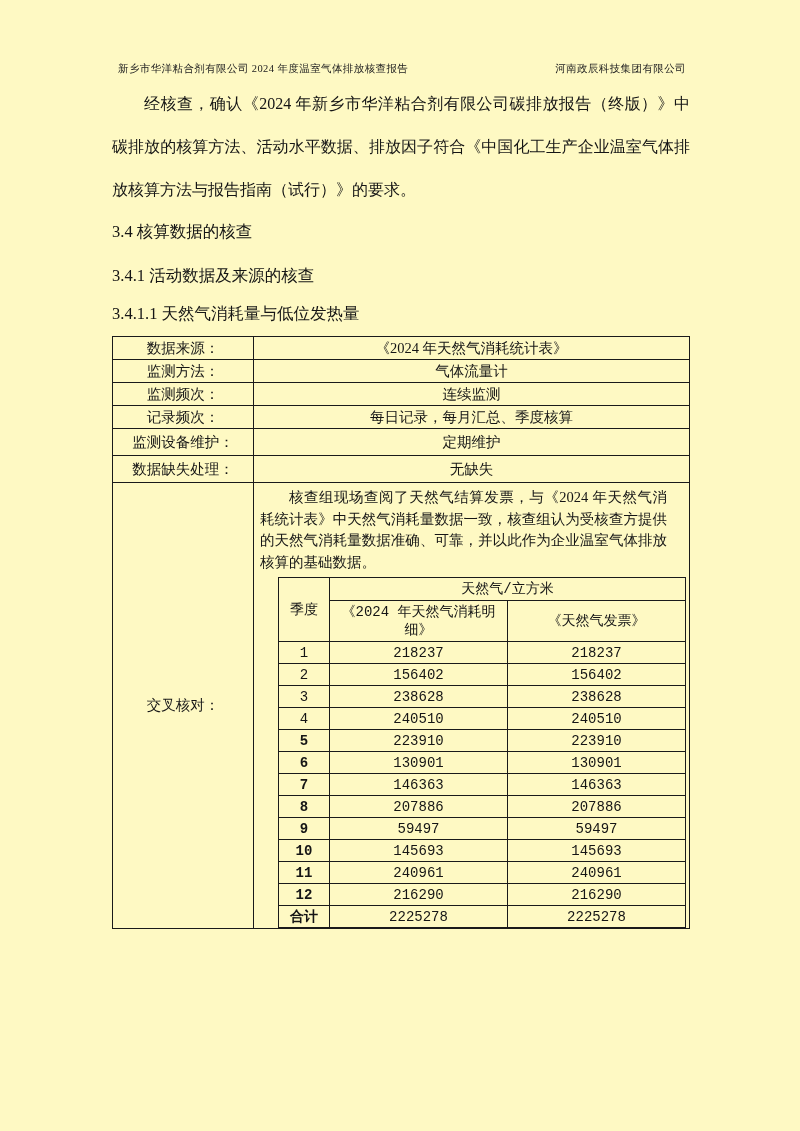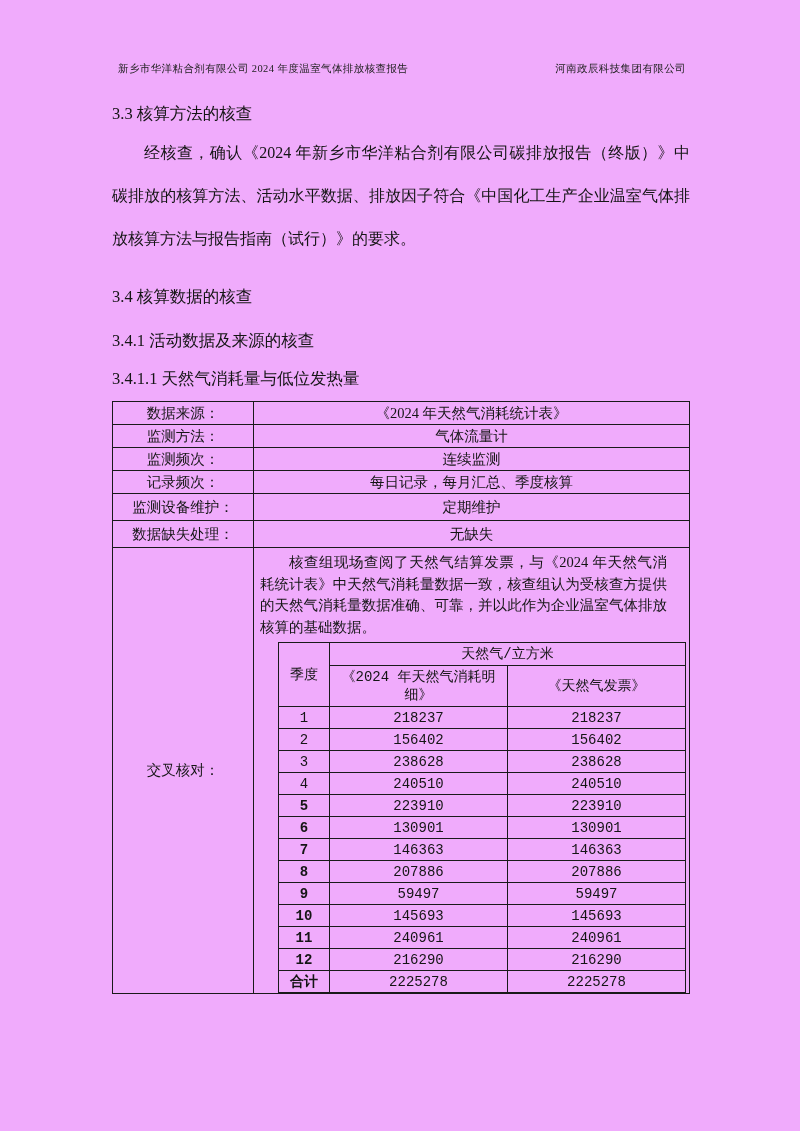--- a/index.html
+++ b/index.html
@@ -1,20 +1,20 @@
 <!DOCTYPE html>
 <html><head>
 <meta charset="utf-8">
 <style>
   html,body { margin:0; padding:0; background:#e8e8e8; }
   .page {
     position:relative;
     width:800px; height:1131px;
     margin:0 auto;
-    background:#f0abfc;
+    background:#fef9c3;
     font-family:"Liberation Serif","DejaVu Serif",serif;
     color:#151515;
     overflow:hidden;
   }
   .content {
     position:absolute;
     left:112px; top:62px;
     width:578px;
   }
   
@@ -27,21 +27,21 @@
     padding:0 4px 0 6px;
     color:#222;
   }
   
   .h-sec {
     font-size:16.5px;
     font-weight:400;
     margin:0;
   }
   .h-33  { margin-top:27px; }
-  .h-34  { margin-top:26px; }
+  .h-34  { margin-top:10px; }
   .h-341 { margin-top:22px; }
   .h-3411{ margin-top:16px; }
   
   .para {
     margin:6px 0 0 0;
     font-size:16px;
     line-height:43px;
     text-align:justify;
     text-indent:2em;
   }
@@ -112,21 +112,20 @@
 <body>
 
 <div class="page">
   <div class="content">
 
     <div class="running-header">
       <span>新乡市华洋粘合剂有限公司 2024 年度温室气体排放核查报告</span>
       <span>河南政辰科技集团有限公司</span>
     </div>
 
-    <p class="h-sec h-33">3.3 核算方法的核查</p>
 
     <p class="para">经核查，确认《2024 年新乡市华洋粘合剂有限公司碳排放报告（终版）》中碳排放的核算方法、活动水平数据、排放因子符合《中国化工生产企业温室气体排放核算方法与报告指南（试行）》的要求。</p>
 
     <p class="h-sec h-34">3.4 核算数据的核查</p>
     <p class="h-sec h-341">3.4.1 活动数据及来源的核查</p>
     <p class="h-sec h-3411">3.4.1.1 天然气消耗量与低位发热量</p>
 
     <table class="outer-table">
       <tbody>
         <tr class="r-std">

